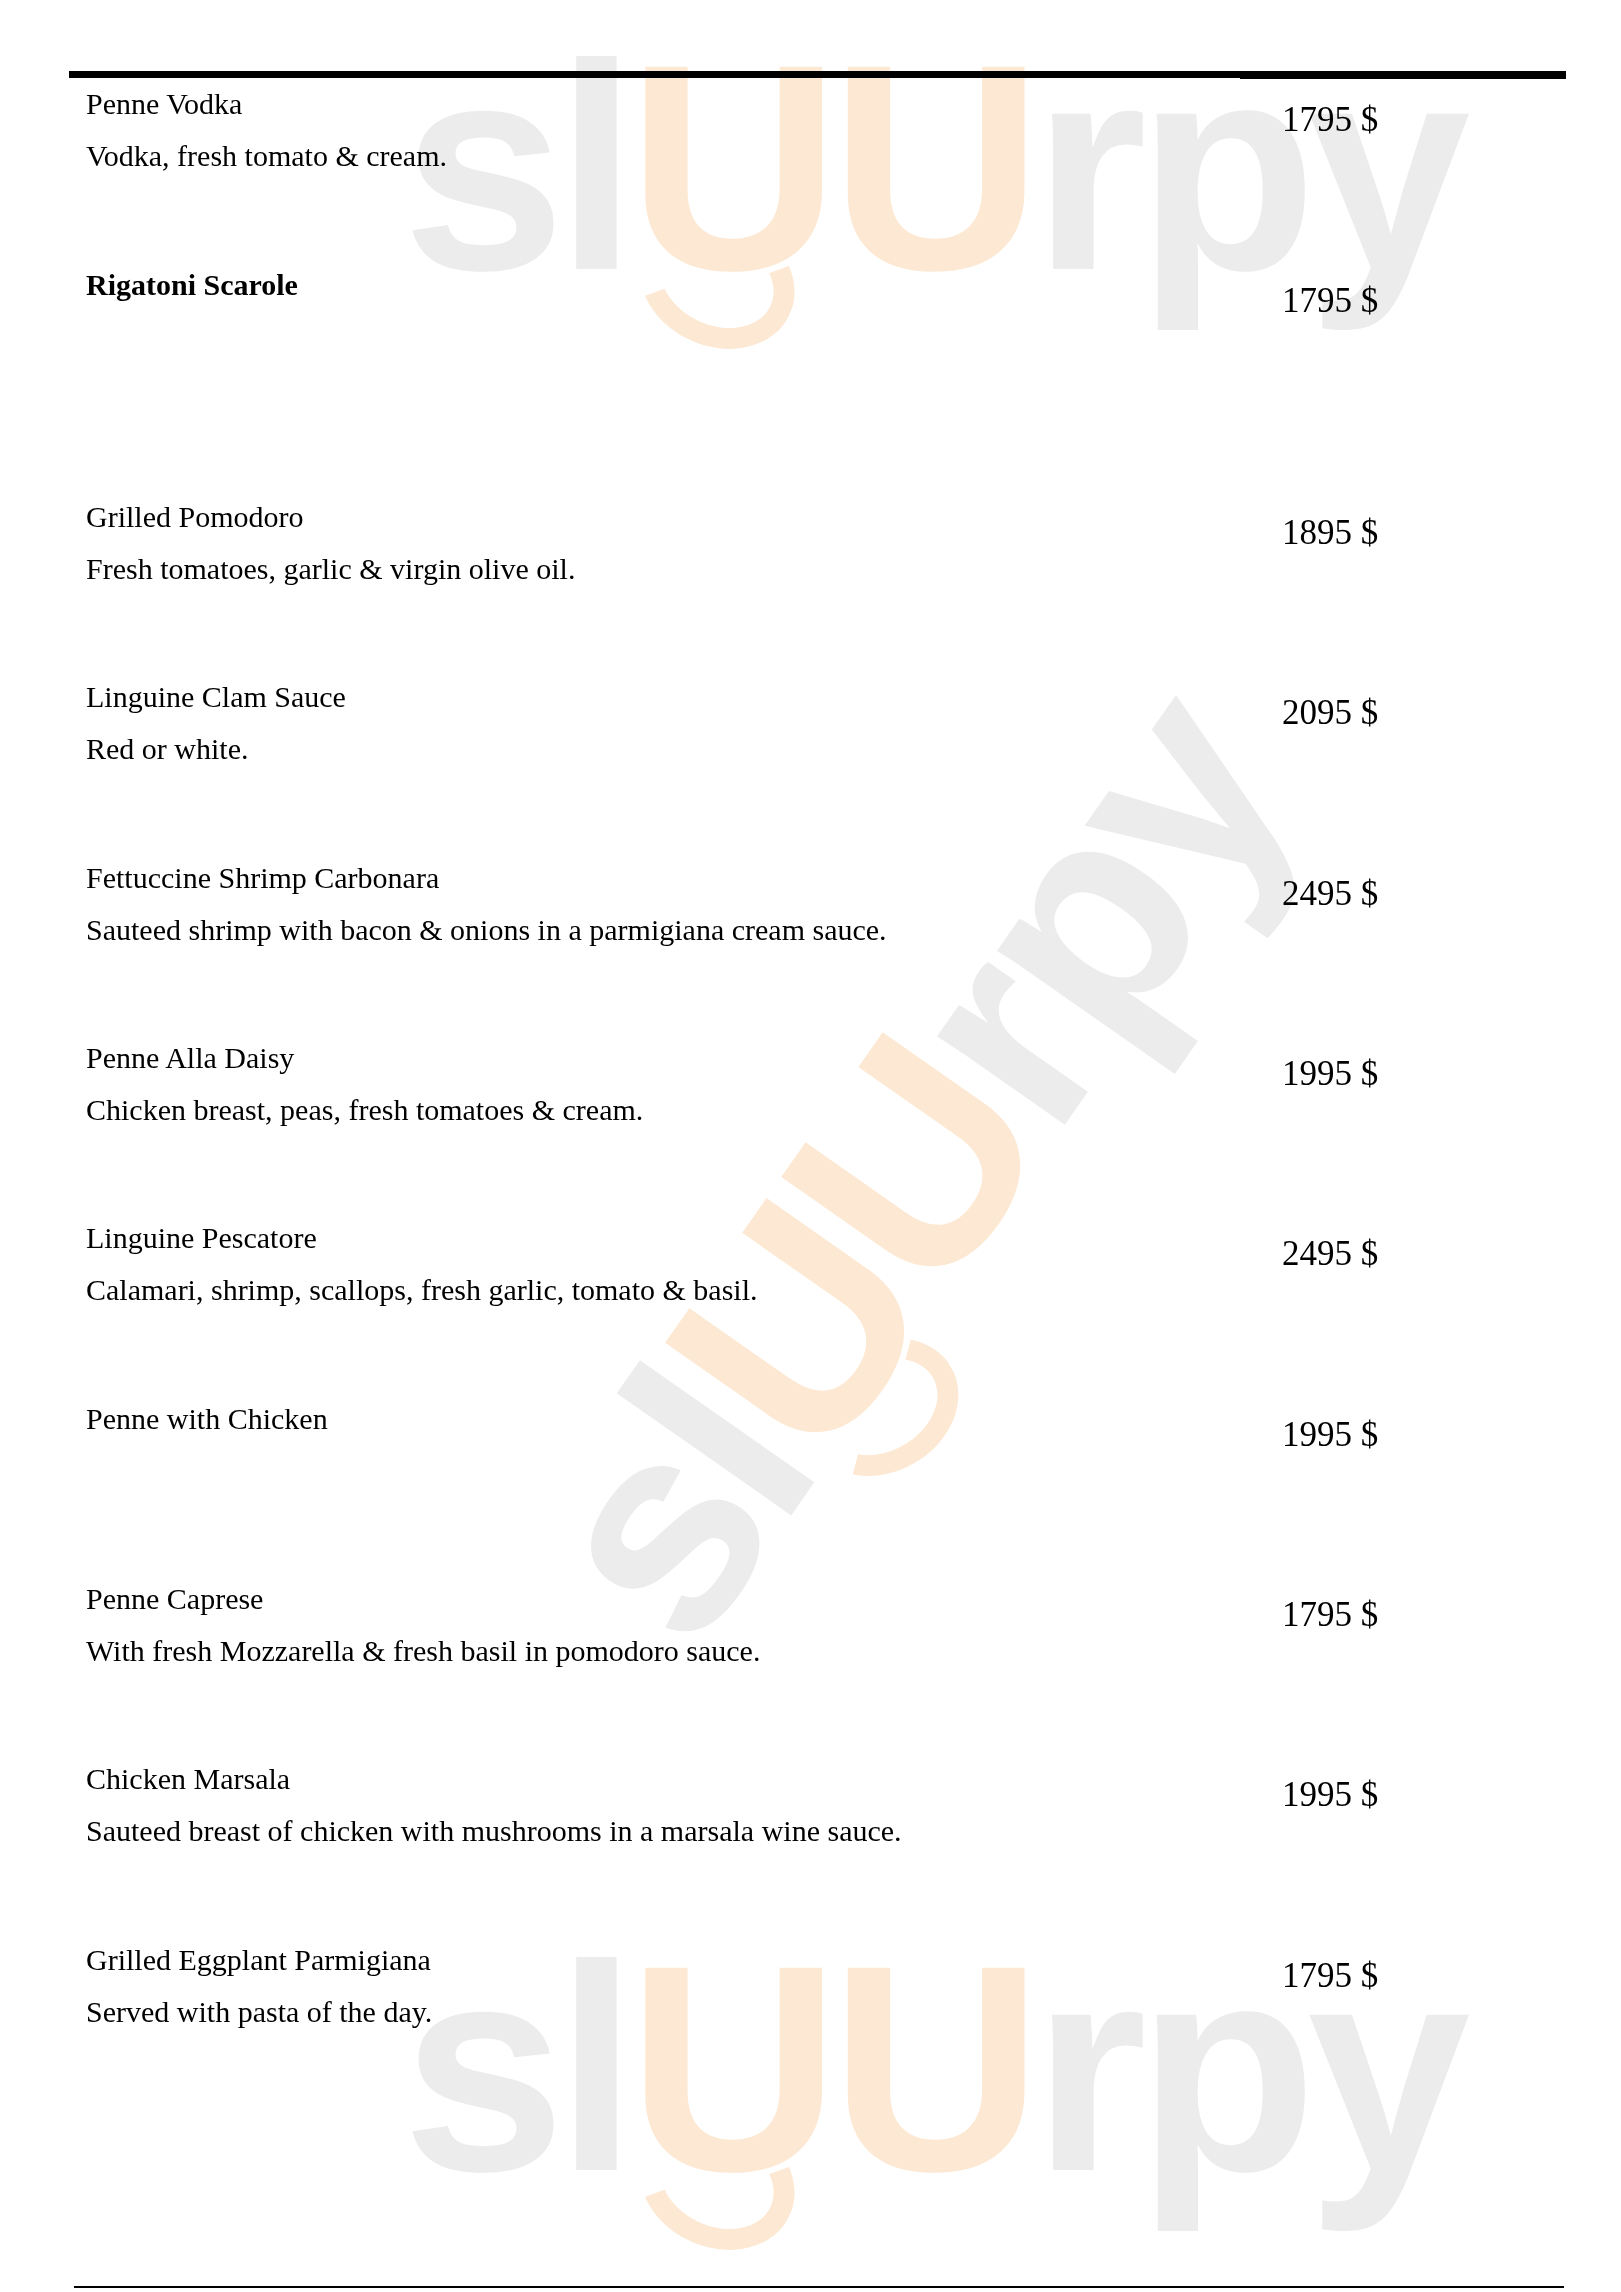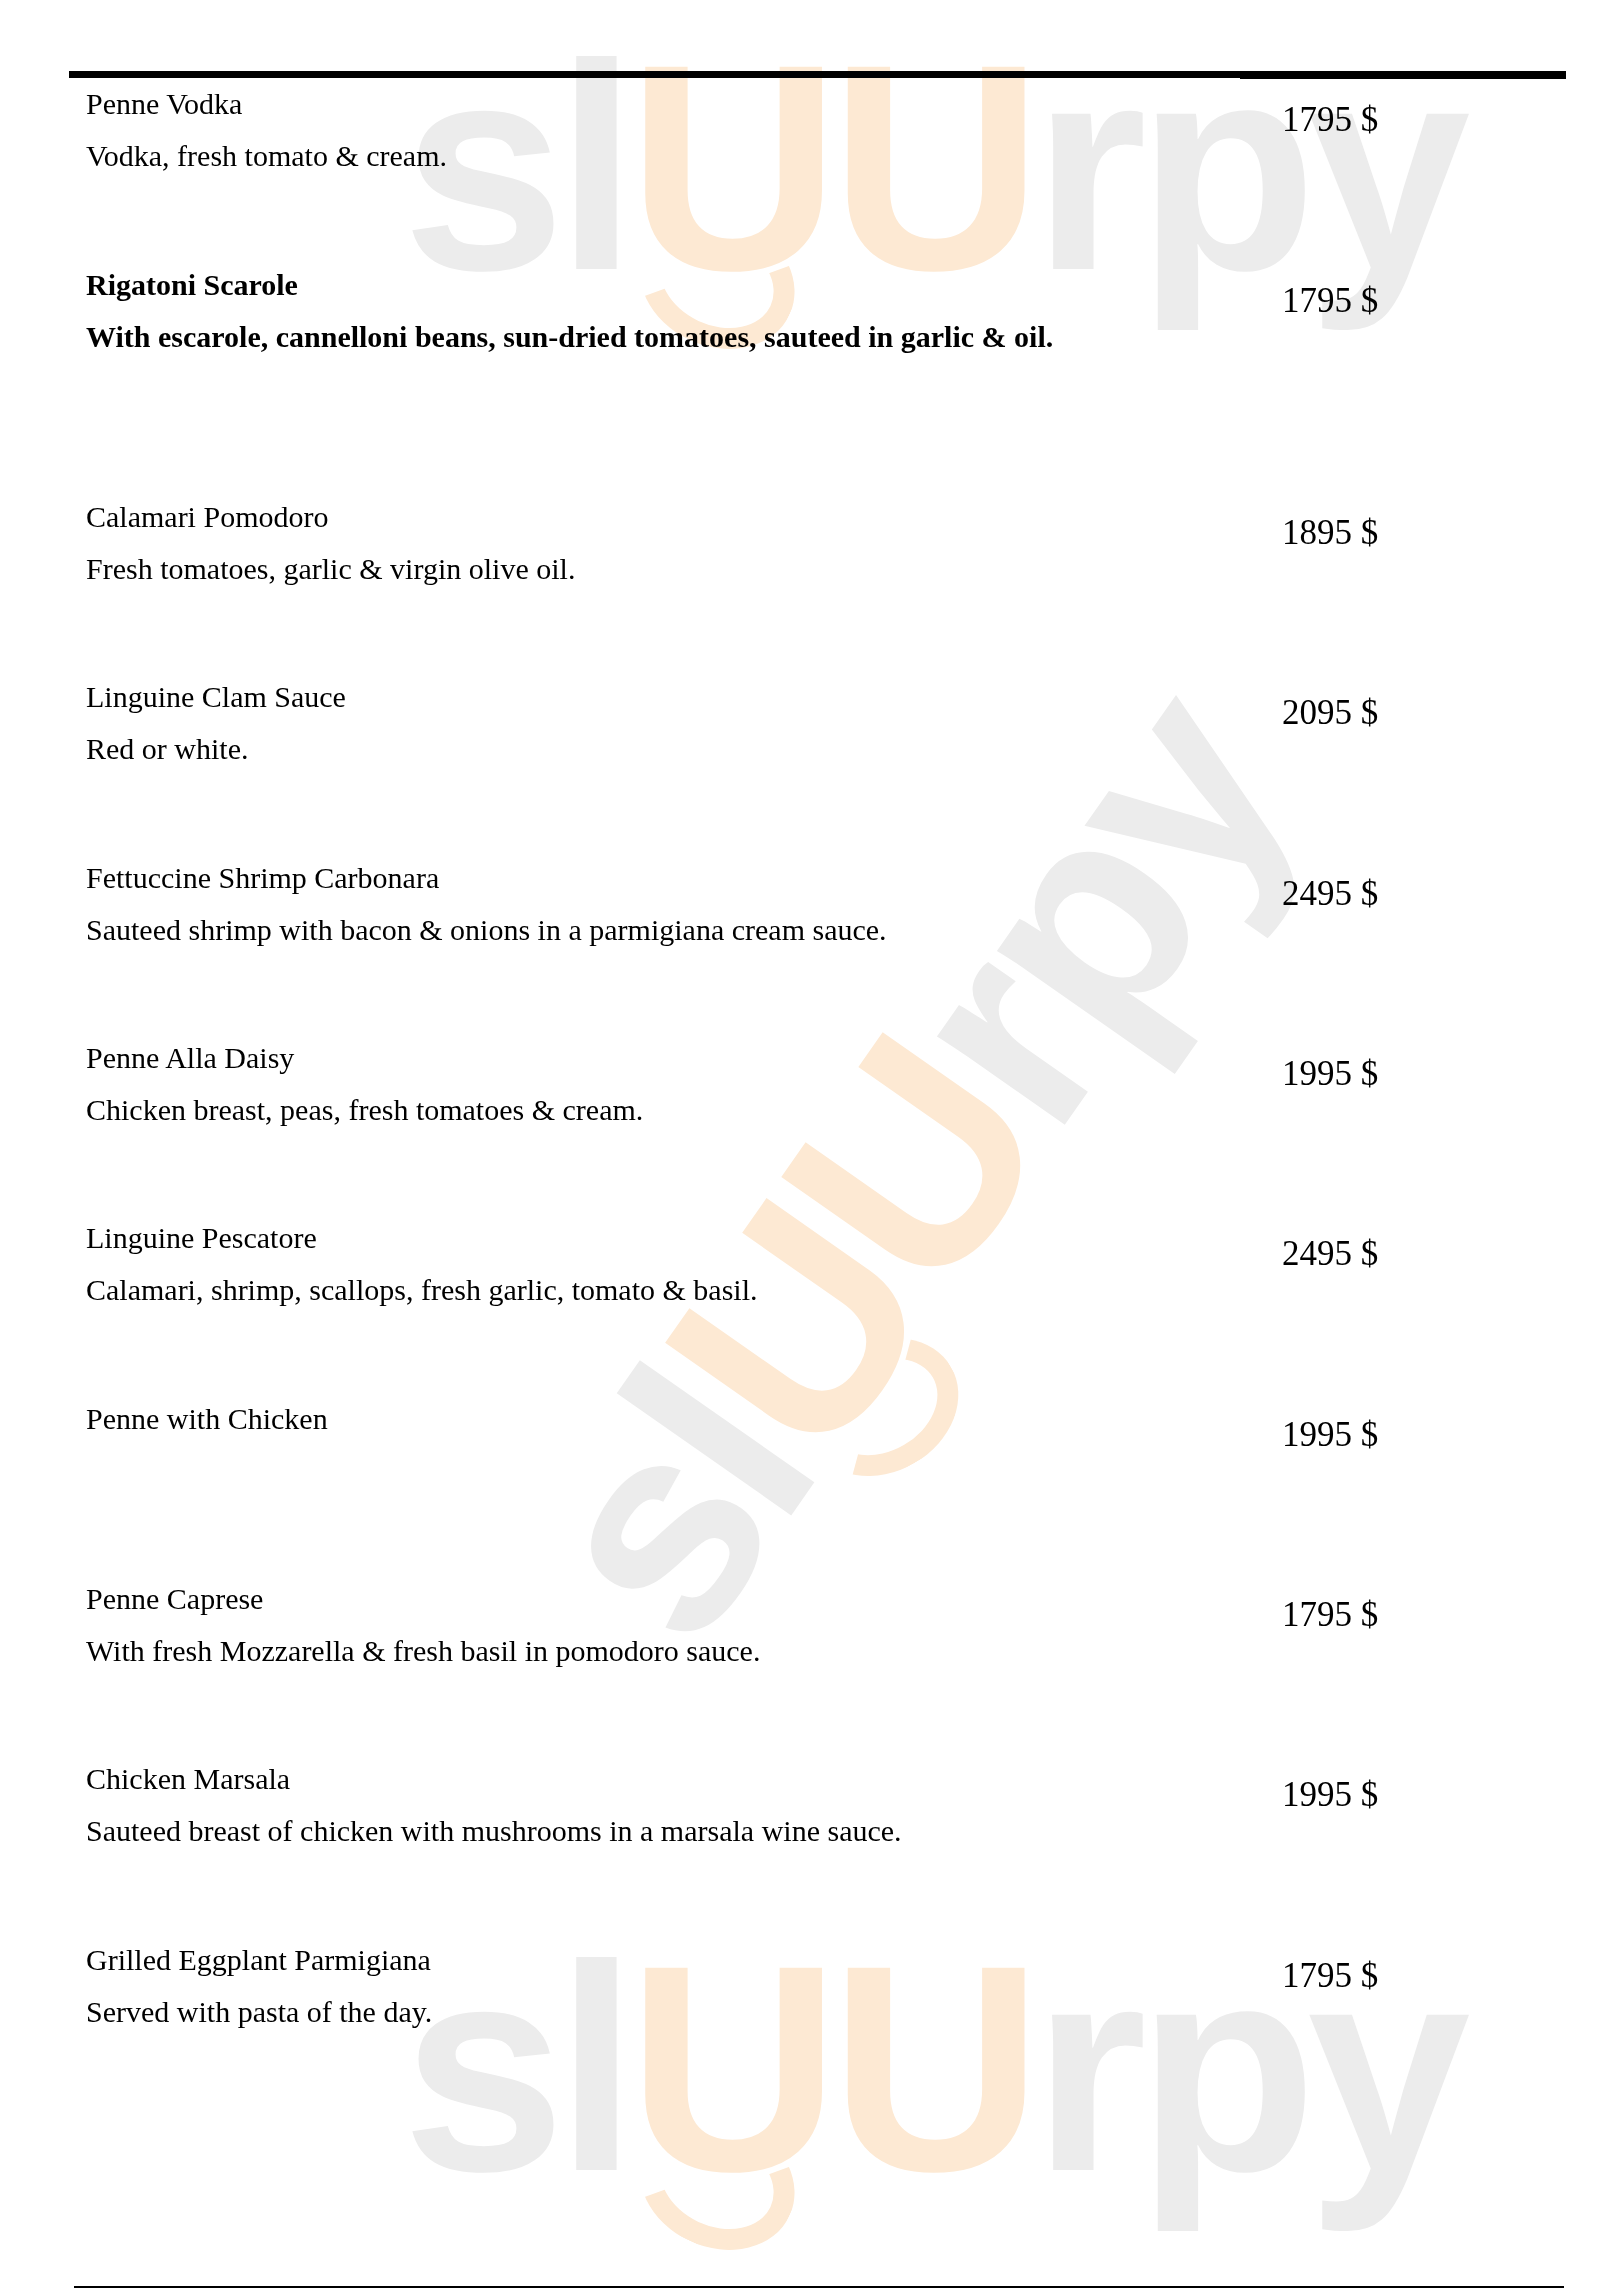--- a/index.html
+++ b/index.html
@@ -125,28 +125,27 @@
     <div class="item-text">
       <span class="item-name">Penne Vodka</span>
       <span class="item-desc">Vodka, fresh tomato &amp; cream.</span>
     </div>
     <span class="item-price">1795 $</span>
   </div>
 
   <div class="menu-item" style="top:259px;">
     <div class="item-text" style="width:1152px;font-weight:bold;">
       <span class="item-name">Rigatoni Scarole</span>
-      <span class="item-desc">With escarole, cannelloni beans, sun-dried tomatoes, sauteed in garlic &amp; oil.</span>
     </div>
     <span class="item-price">1795 $</span>
   </div>
 
   <div class="menu-item" style="top:491px;">
     <div class="item-text">
-      <span class="item-name">Calamari Pomodoro</span>
+      <span class="item-name">Grilled Pomodoro</span>
       <span class="item-desc">Fresh tomatoes, garlic &amp; virgin olive oil.</span>
     </div>
     <span class="item-price">1895 $</span>
   </div>
 
   <div class="menu-item" style="top:671px;">
     <div class="item-text">
       <span class="item-name">Linguine Clam Sauce</span>
       <span class="item-desc">Red or white.</span>
     </div>

